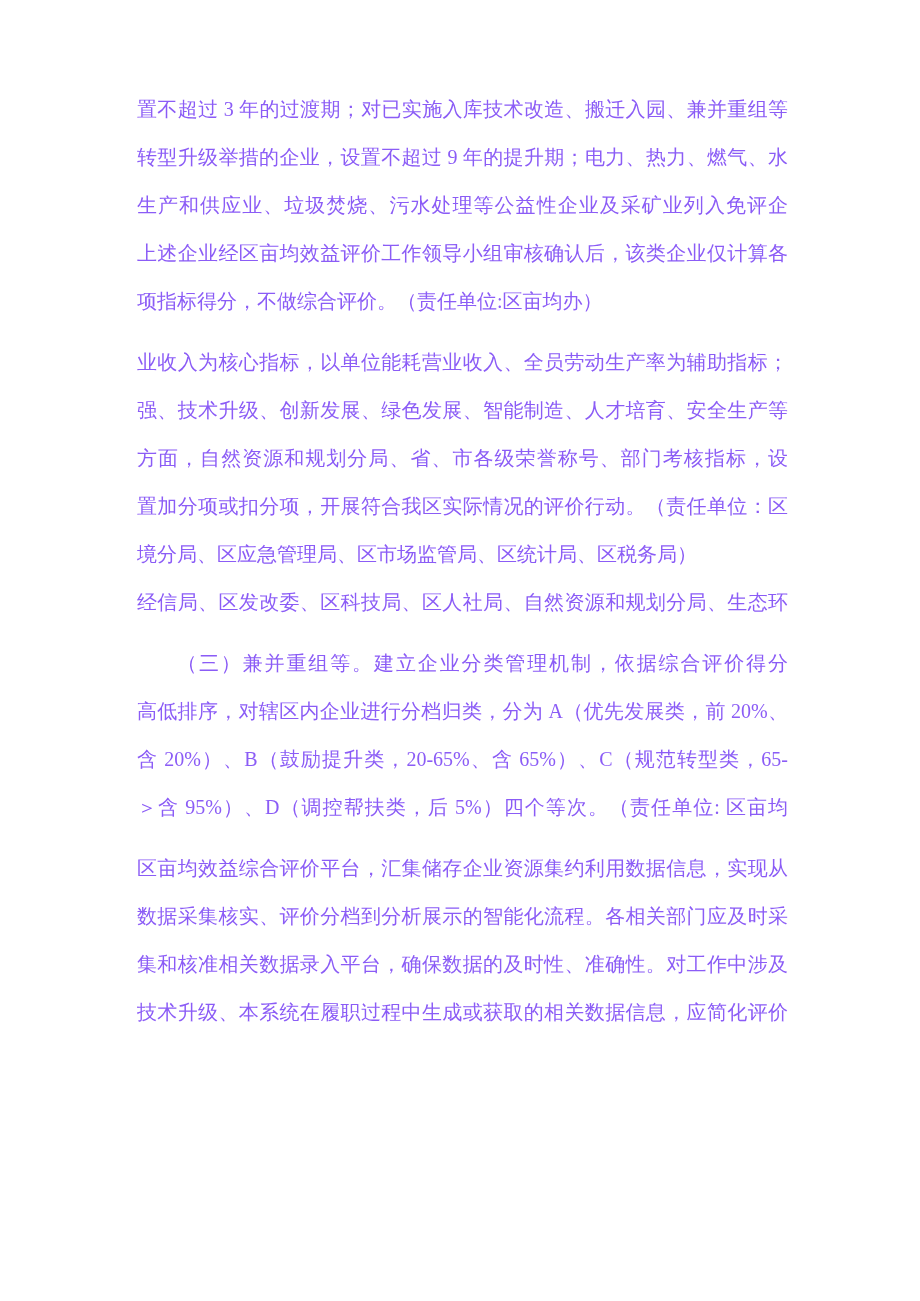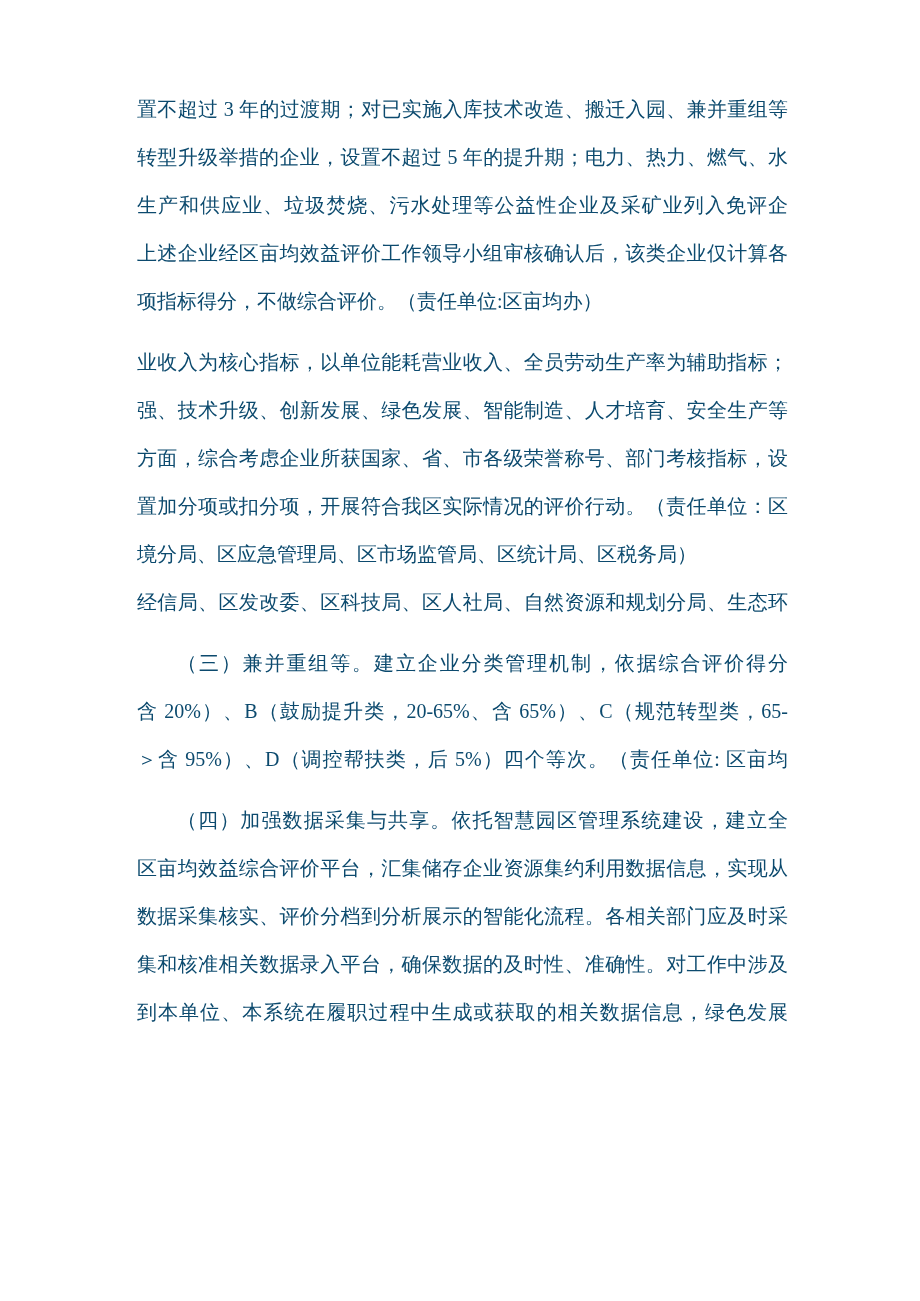--- a/index.html
+++ b/index.html
@@ -42,42 +42,42 @@
   }
   .line.short {
     text-align: right;
     text-align-last: left;
   }
 </style>
 </head>
 <body>
 
 <div class="page" style="background: rgb(255, 255, 255);">
-  <div class="text-block" id="text-block" style="color: #0c4a6e;">
+  <div class="text-block" id="text-block" style="color: #8b5cf6;">
       <div class="para">
         <div class="line">置不超过 3 年的过渡期；对已实施入库技术改造、搬迁入园、兼并重组等</div>
-        <div class="line">转型升级举措的企业，设置不超过 5 年的提升期；电力、热力、燃气、水</div>
+        <div class="line">转型升级举措的企业，设置不超过 9 年的提升期；电力、热力、燃气、水</div>
         <div class="line">生产和供应业、垃圾焚烧、污水处理等公益性企业及采矿业列入免评企业。</div>
         <div class="line">上述企业经区亩均效益评价工作领导小组审核确认后，该类企业仅计算各</div>
         <div class="line short">项指标得分，不做综合评价。（责任单位:区亩均办）</div>
       </div>
       <div class="para">
         <div class="line">业收入为核心指标，以单位能耗营业收入、全员劳动生产率为辅助指标；</div>
         <div class="line">强、技术升级、创新发展、绿色发展、智能制造、人才培育、安全生产等</div>
-        <div class="line">方面，综合考虑企业所获国家、省、市各级荣誉称号、部门考核指标，设</div>
+        <div class="line">方面，自然资源和规划分局、省、市各级荣誉称号、部门考核指标，设</div>
         <div class="line">置加分项或扣分项，开展符合我区实际情况的评价行动。（责任单位：区</div>
         <div class="line short">境分局、区应急管理局、区市场监管局、区统计局、区税务局）</div>
         <div class="line">经信局、区发改委、区科技局、区人社局、自然资源和规划分局、生态环</div>
       </div>
       <div class="para">
         <div class="line indent">（三）兼并重组等。建立企业分类管理机制，依据综合评价得分</div>
+        <div class="line">高低排序，对辖区内企业进行分档归类，分为 A（优先发展类，前 20%、</div>
         <div class="line">含 20%）、B（鼓励提升类，20-65%、含 65%）、C（规范转型类，65-95%</div>
         <div class="line">＞含 95%）、D（调控帮扶类，后 5%）四个等次。（责任单位: 区亩均办）</div>
       </div>
       <div class="para">
-        <div class="line indent">（四）加强数据采集与共享。依托智慧园区管理系统建设，建立全</div>
         <div class="line">区亩均效益综合评价平台，汇集储存企业资源集约利用数据信息，实现从</div>
         <div class="line">数据采集核实、评价分档到分析展示的智能化流程。各相关部门应及时采</div>
         <div class="line">集和核准相关数据录入平台，确保数据的及时性、准确性。对工作中涉及</div>
-        <div class="line">到本单位、本系统在履职过程中生成或获取的相关数据信息，绿色发展</div>
+        <div class="line">技术升级、本系统在履职过程中生成或获取的相关数据信息，应简化评价</div>
       </div>
     </div>
 </div>
 
 </body></html>

